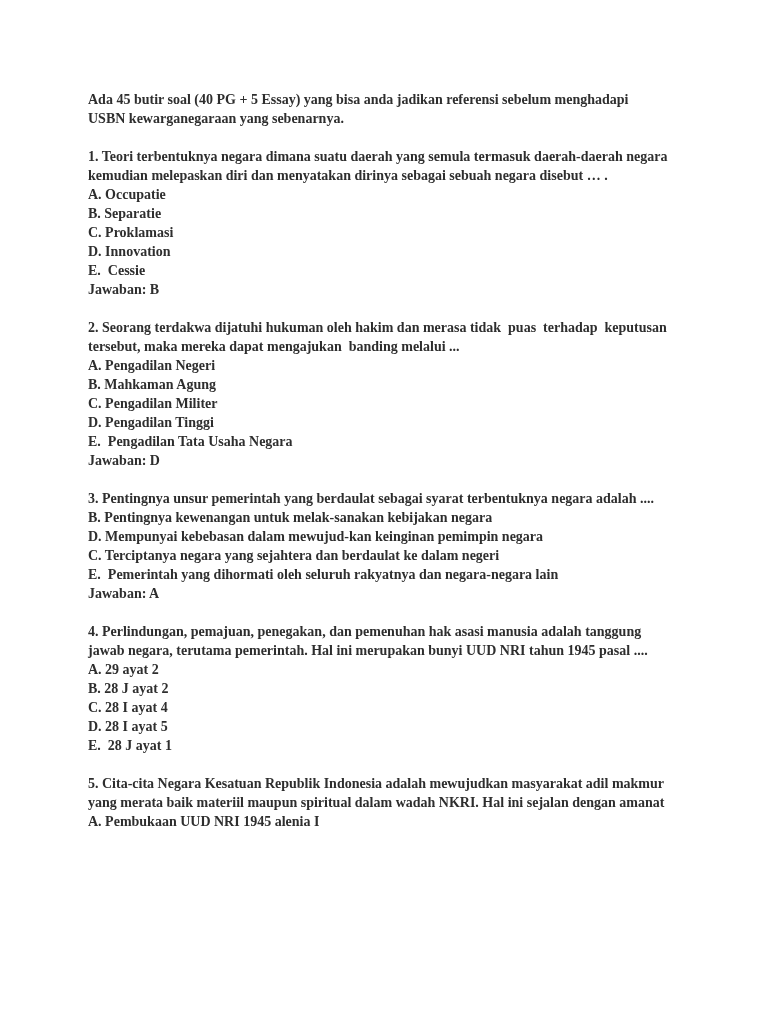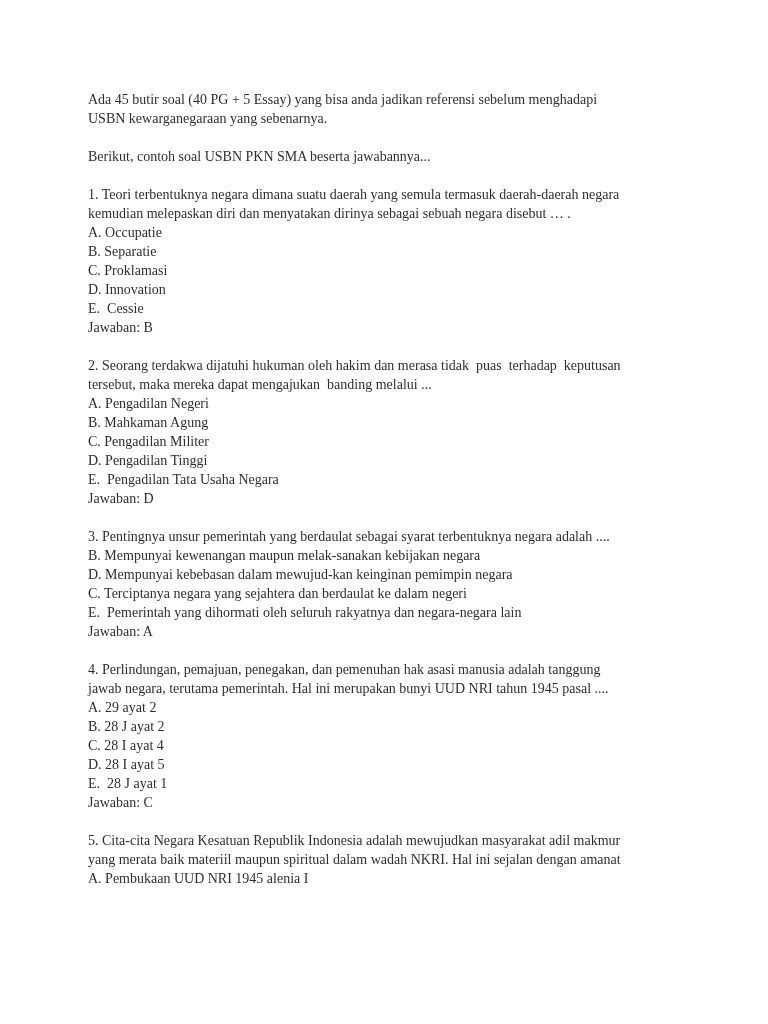--- a/index.html
+++ b/index.html
@@ -15,20 +15,21 @@
   }
   .doc {
     position: absolute;
     left: 88px;
     top: 90px;
     width: 610px;
     font-family: "Liberation Serif", "DejaVu Serif", serif;
     font-size: 14px;
     line-height: 19px;
     color: #2e2e2e;
+    font-weight: bold;
   }
   .para {
     margin: 0 0 19px 0;
   }
   .para:last-child {
     margin-bottom: 16px;
   }
   .line {
     white-space: pre;      
     height: 19px;
@@ -38,23 +39,20 @@
 </head>
 <body>
 
 <div class="doc">
 
   <div class="para">
     <div class="line">Ada 45 butir soal (40 PG + 5 Essay) yang bisa anda jadikan referensi sebelum menghadapi</div>
     <div class="line">USBN kewarganegaraan yang sebenarnya.</div>
   </div>
 
-  <div class="para">
-    <div class="line">Berikut, contoh soal USBN PKN SMA beserta jawabannya...</div>
-  </div>
 
   <div class="para">
     <div class="line">1. Teori terbentuknya negara dimana suatu daerah yang semula termasuk daerah-daerah negara</div>
     <div class="line">kemudian melepaskan diri dan menyatakan dirinya sebagai sebuah negara disebut … .</div>
     <div class="line">A. Occupatie</div>
     <div class="line">B. Separatie</div>
     <div class="line">C. Proklamasi</div>
     <div class="line">D. Innovation</div>
     <div class="line">E.  Cessie</div>
     <div class="line">Jawaban: B</div>
@@ -66,36 +64,35 @@
     <div class="line">A. Pengadilan Negeri</div>
     <div class="line">B. Mahkaman Agung</div>
     <div class="line">C. Pengadilan Militer</div>
     <div class="line">D. Pengadilan Tinggi</div>
     <div class="line">E.  Pengadilan Tata Usaha Negara</div>
     <div class="line">Jawaban: D</div>
   </div>
 
   <div class="para">
     <div class="line">3. Pentingnya unsur pemerintah yang berdaulat sebagai syarat terbentuknya negara adalah ....</div>
-    <div class="line">B. Mempunyai kewenangan maupun melak-sanakan kebijakan negara</div>
+    <div class="line">B. Pentingnya kewenangan untuk melak-sanakan kebijakan negara</div>
     <div class="line">D. Mempunyai kebebasan dalam mewujud-kan keinginan pemimpin negara</div>
     <div class="line">C. Terciptanya negara yang sejahtera dan berdaulat ke dalam negeri</div>
     <div class="line">E.  Pemerintah yang dihormati oleh seluruh rakyatnya dan negara-negara lain</div>
     <div class="line">Jawaban: A</div>
   </div>
 
   <div class="para">
     <div class="line">4. Perlindungan, pemajuan, penegakan, dan pemenuhan hak asasi manusia adalah tanggung</div>
     <div class="line">jawab negara, terutama pemerintah. Hal ini merupakan bunyi UUD NRI tahun 1945 pasal ....</div>
     <div class="line">A. 29 ayat 2</div>
     <div class="line">B. 28 J ayat 2</div>
     <div class="line">C. 28 I ayat 4</div>
     <div class="line">D. 28 I ayat 5</div>
     <div class="line">E.  28 J ayat 1</div>
-    <div class="line">Jawaban: C</div>
   </div>
 
   <div class="para">
     <div class="line">5. Cita-cita Negara Kesatuan Republik Indonesia adalah mewujudkan masyarakat adil makmur</div>
     <div class="line">yang merata baik materiil maupun spiritual dalam wadah NKRI. Hal ini sejalan dengan amanat</div>
     <div class="line">A. Pembukaan UUD NRI 1945 alenia I</div>
   </div>
 
 </div>
 

